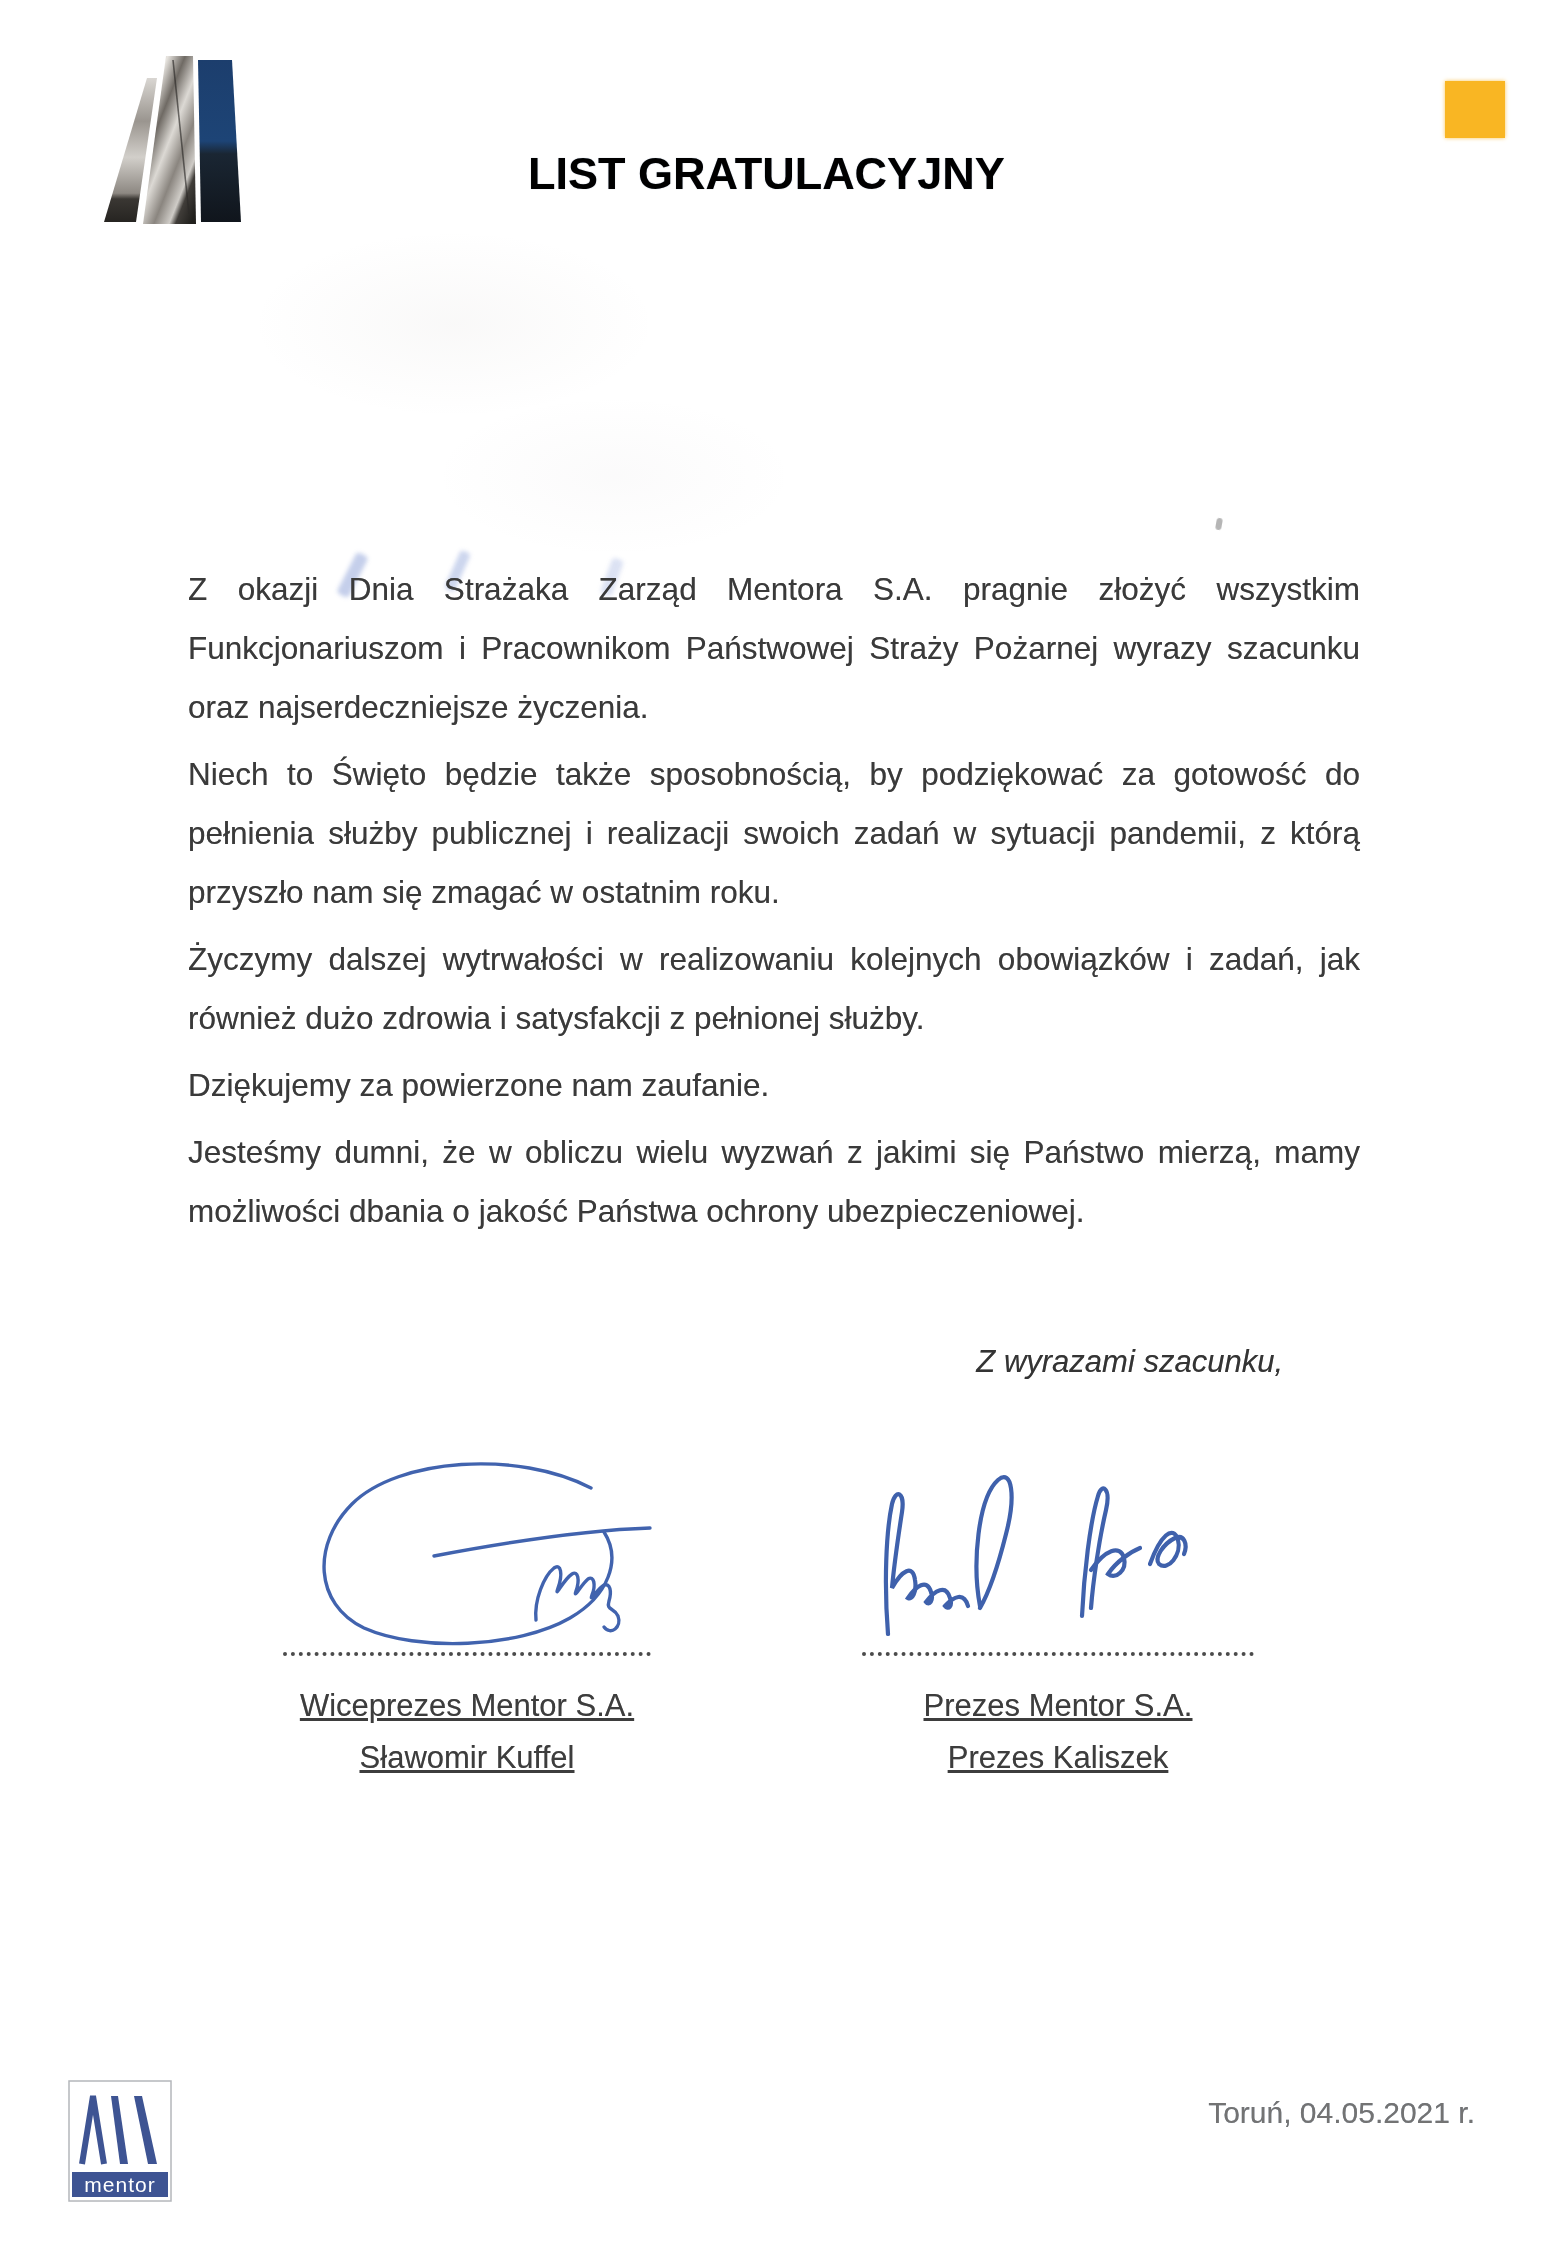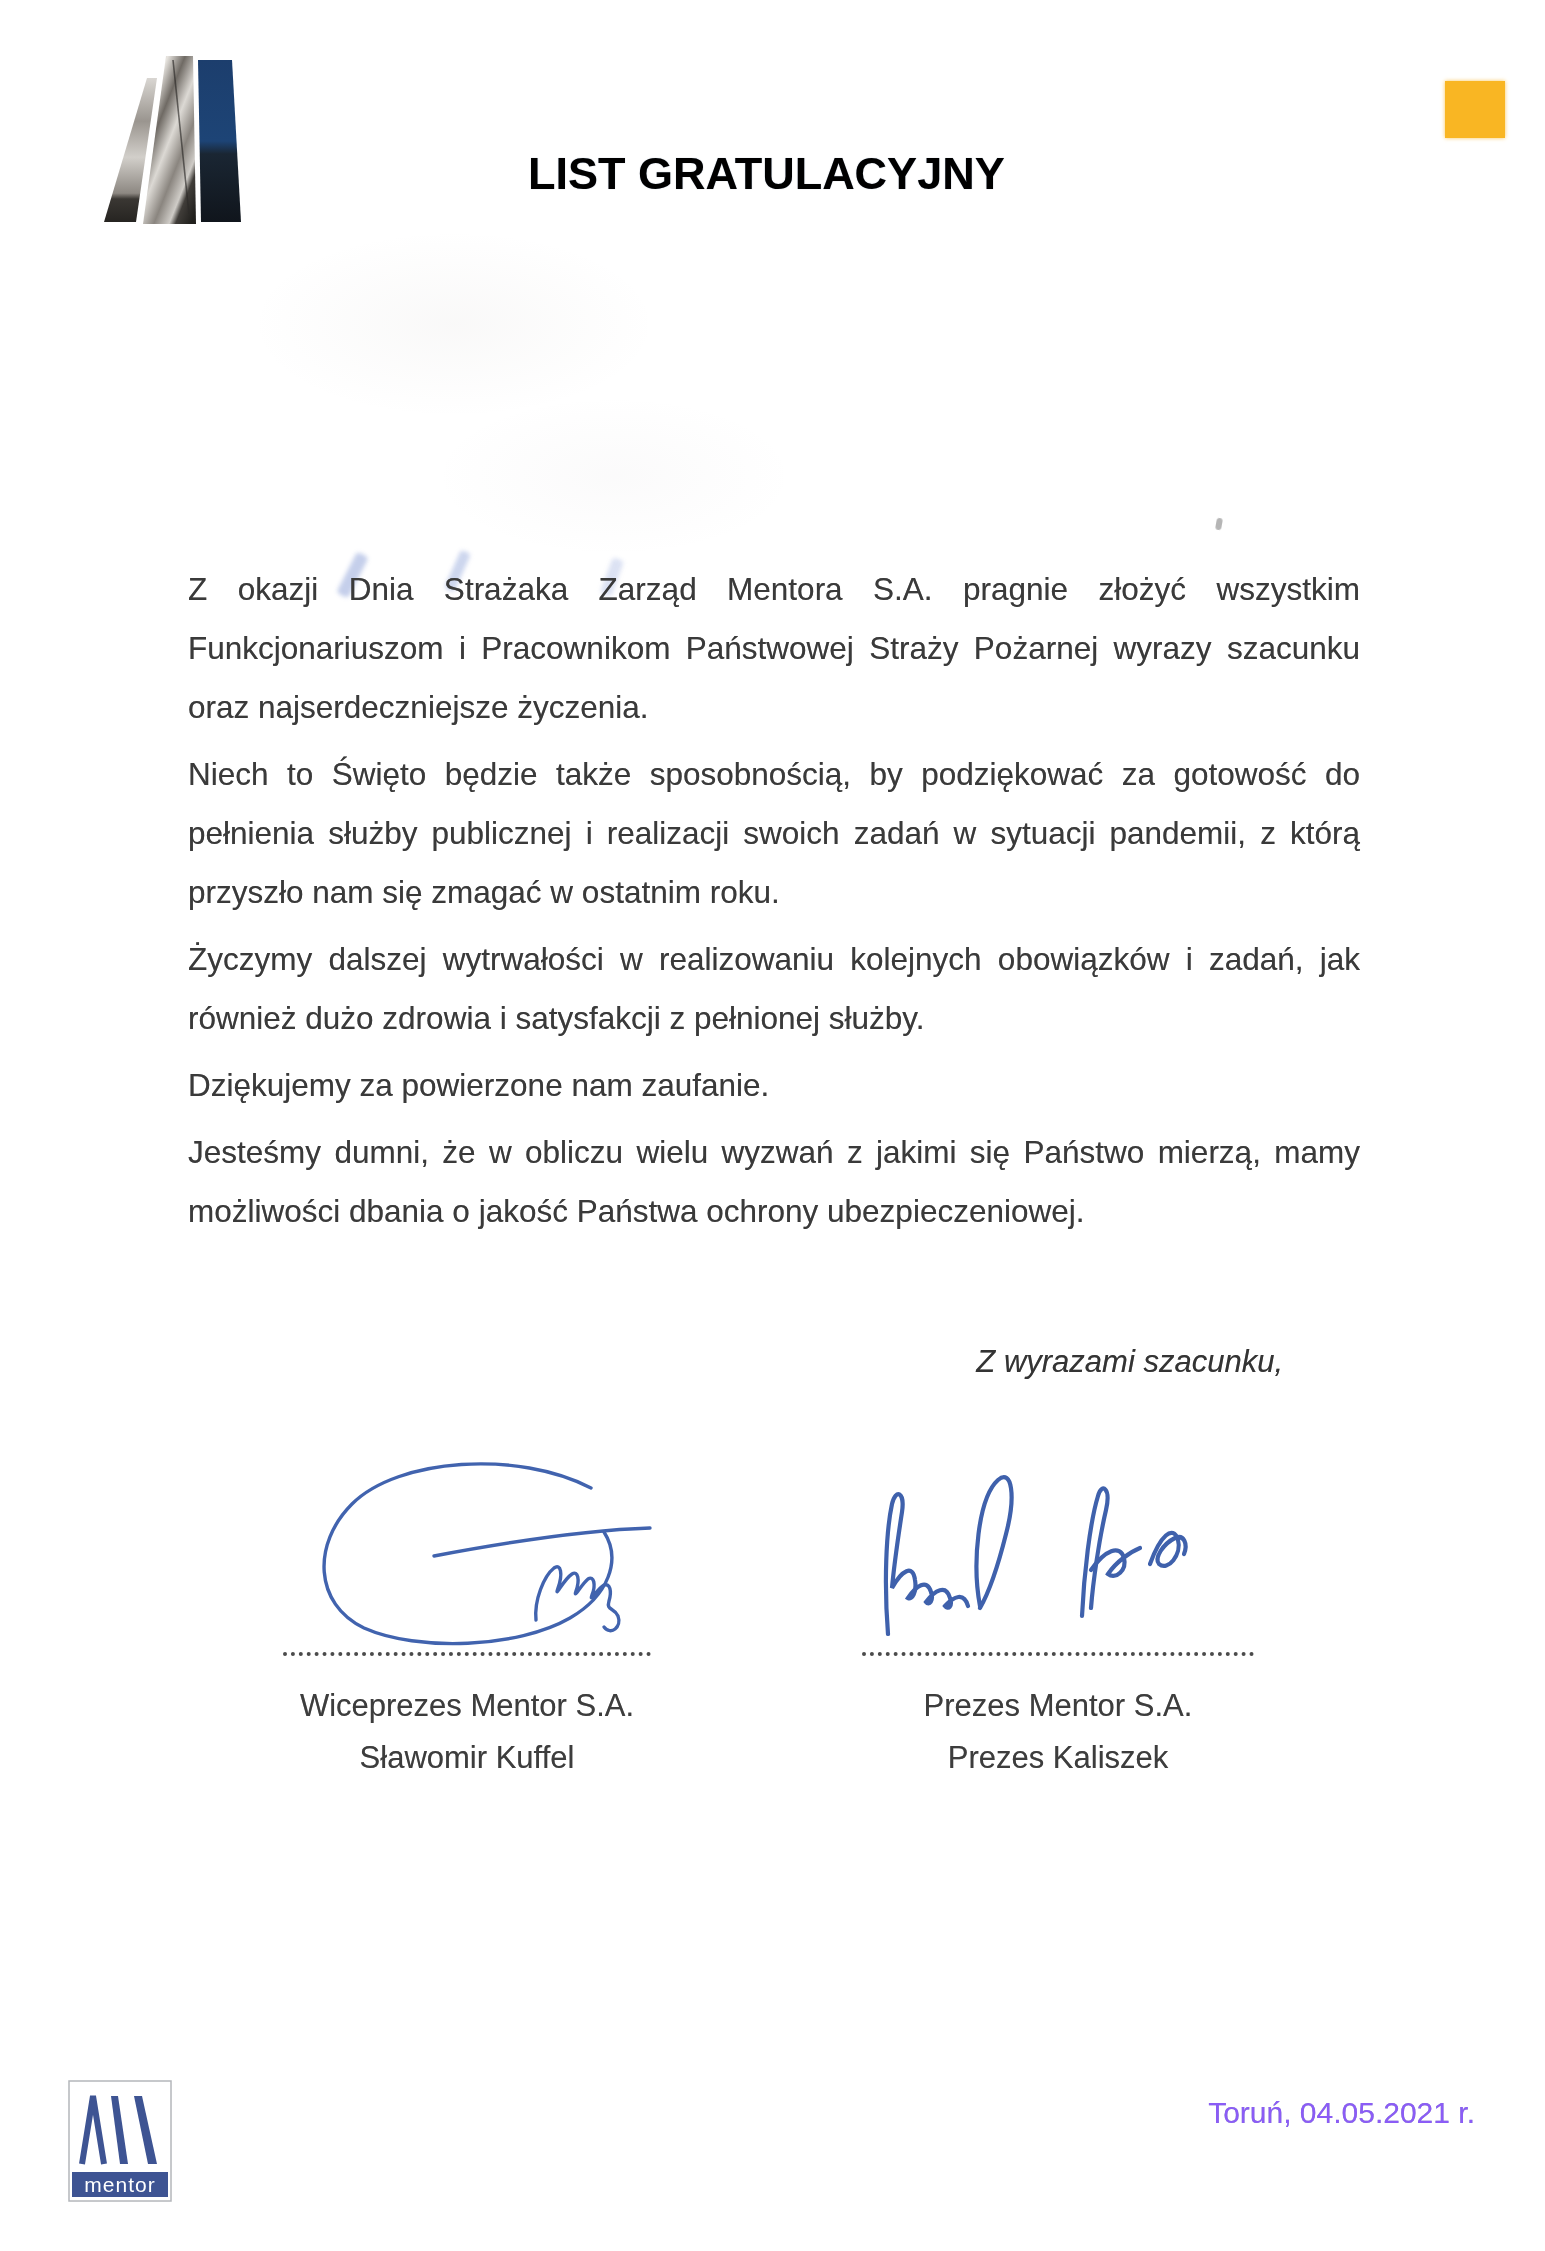--- a/index.html
+++ b/index.html
@@ -66,28 +66,29 @@
   .sig-line{
     position:absolute;top:1652px;height:0;
     border-top:4px dotted #4b4b4b;
   }
   .sig-line-left{left:283px;width:368px;}
   .sig-line-right{left:862px;width:392px;}
   .sig-label{
     position:absolute;top:1680px;text-align:center;
     font-size:31px;line-height:52px;color:#3d3d3d;
     text-shadow:0 0 .6px rgba(61,61,61,.5);
+    text-decoration:underline;
   }
   .sig-label-left{left:283px;width:368px;}
   .sig-label-right{left:862px;width:392px;}
   
   .footer-logo{position:absolute;left:68px;top:2080px;width:104px;height:122px;}
   .footer-date{
     position:absolute;right:70px;top:2096px;
-    font-size:30px;color:#8b5cf6;
+    font-size:30px;color:#737373;
     text-shadow:0 0 .6px rgba(45,74,112,.5);
     white-space:nowrap;
   }
 </style>
 </head>
 <body>
 
 <div class="page">
 
   <svg class="header-logo" viewBox="0 0 148 175" xmlns="http://www.w3.org/2000/svg" aria-hidden="true">

